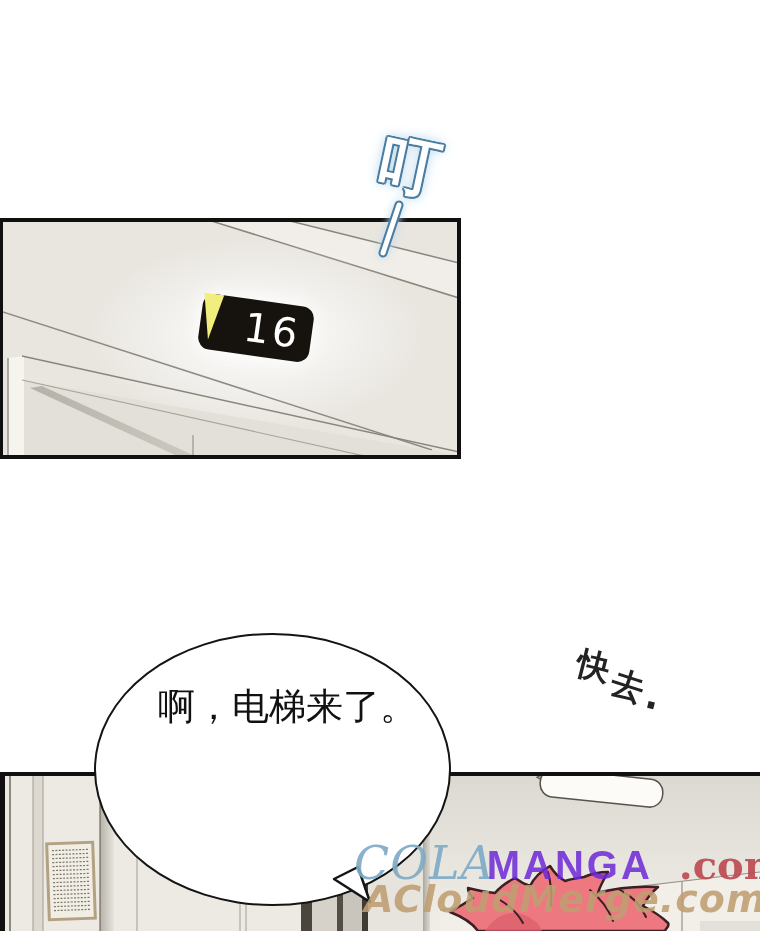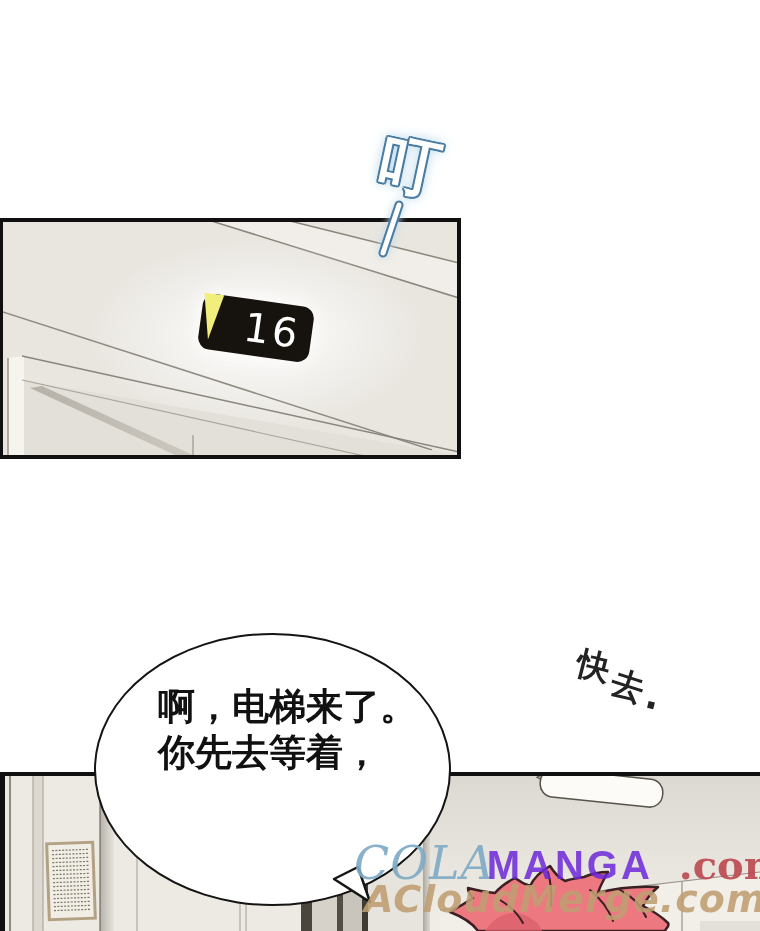--- a/index.html
+++ b/index.html
@@ -45,21 +45,21 @@
   #panel2 svg{position:absolute;left:0;top:0;}
   
   #bubble{
     position:absolute;left:94px;top:633px;width:357px;height:273px;
     background:#ffffff;border:2.5px solid #141414;border-radius:50%;
     box-sizing:border-box;z-index:40;
   }
   #bubble-tail{position:absolute;left:330px;top:865px;z-index:41;}
   #bubble .txt{
     position:absolute;left:62px;top:49px;
-    font-size:37px;font-weight:700;color:#111;line-height:46px;white-space:nowrap;
+    font-size:37px;font-weight:400;color:#111;line-height:46px;white-space:nowrap;
   }
   
   #sfx-hurry{
     position:absolute;left:576px;top:650px;z-index:50;
     transform:rotate(14deg);color:#232323;font-weight:600;font-size:33px;white-space:nowrap;
   }
   #sfx-hurry .c2{display:inline-block;position:relative;top:11px;left:5px;transform:rotate(4deg);}
   #sfx-hurry .dot{display:inline-block;position:relative;top:16px;left:9px;font-weight:900;font-size:36px;}
   
   #wm1{position:absolute;left:354px;top:836px;z-index:60;white-space:nowrap;}
@@ -207,21 +207,20 @@
         <path d="M585,114 C595,122 603,132 608,145"></path>
         <path d="M615,114 C627,120 636,129 641,141"></path>
       </g>
     </g>
   </svg>
 </div>
 
 <div id="bubble">
   <div class="txt">
     <div>啊，电梯来了。</div>
-    <div>你先去等着，</div>
   </div>
 </div>
 <svg id="bubble-tail" width="50" height="45" viewBox="0 0 50 45">
   <path d="M4,14 L40,37 L28,2 Z" fill="#ffffff" stroke="#141414" stroke-width="2.5" stroke-linejoin="round"></path>
   <path d="M6,15 L28,5 Z M6,15 L27,6 L10,13 Z" fill="#ffffff"></path>
 </svg>
 
 <div id="sfx-hurry">
   <span class="c1">快</span><span class="c2">去</span><span class="dot">.</span>
 </div>

